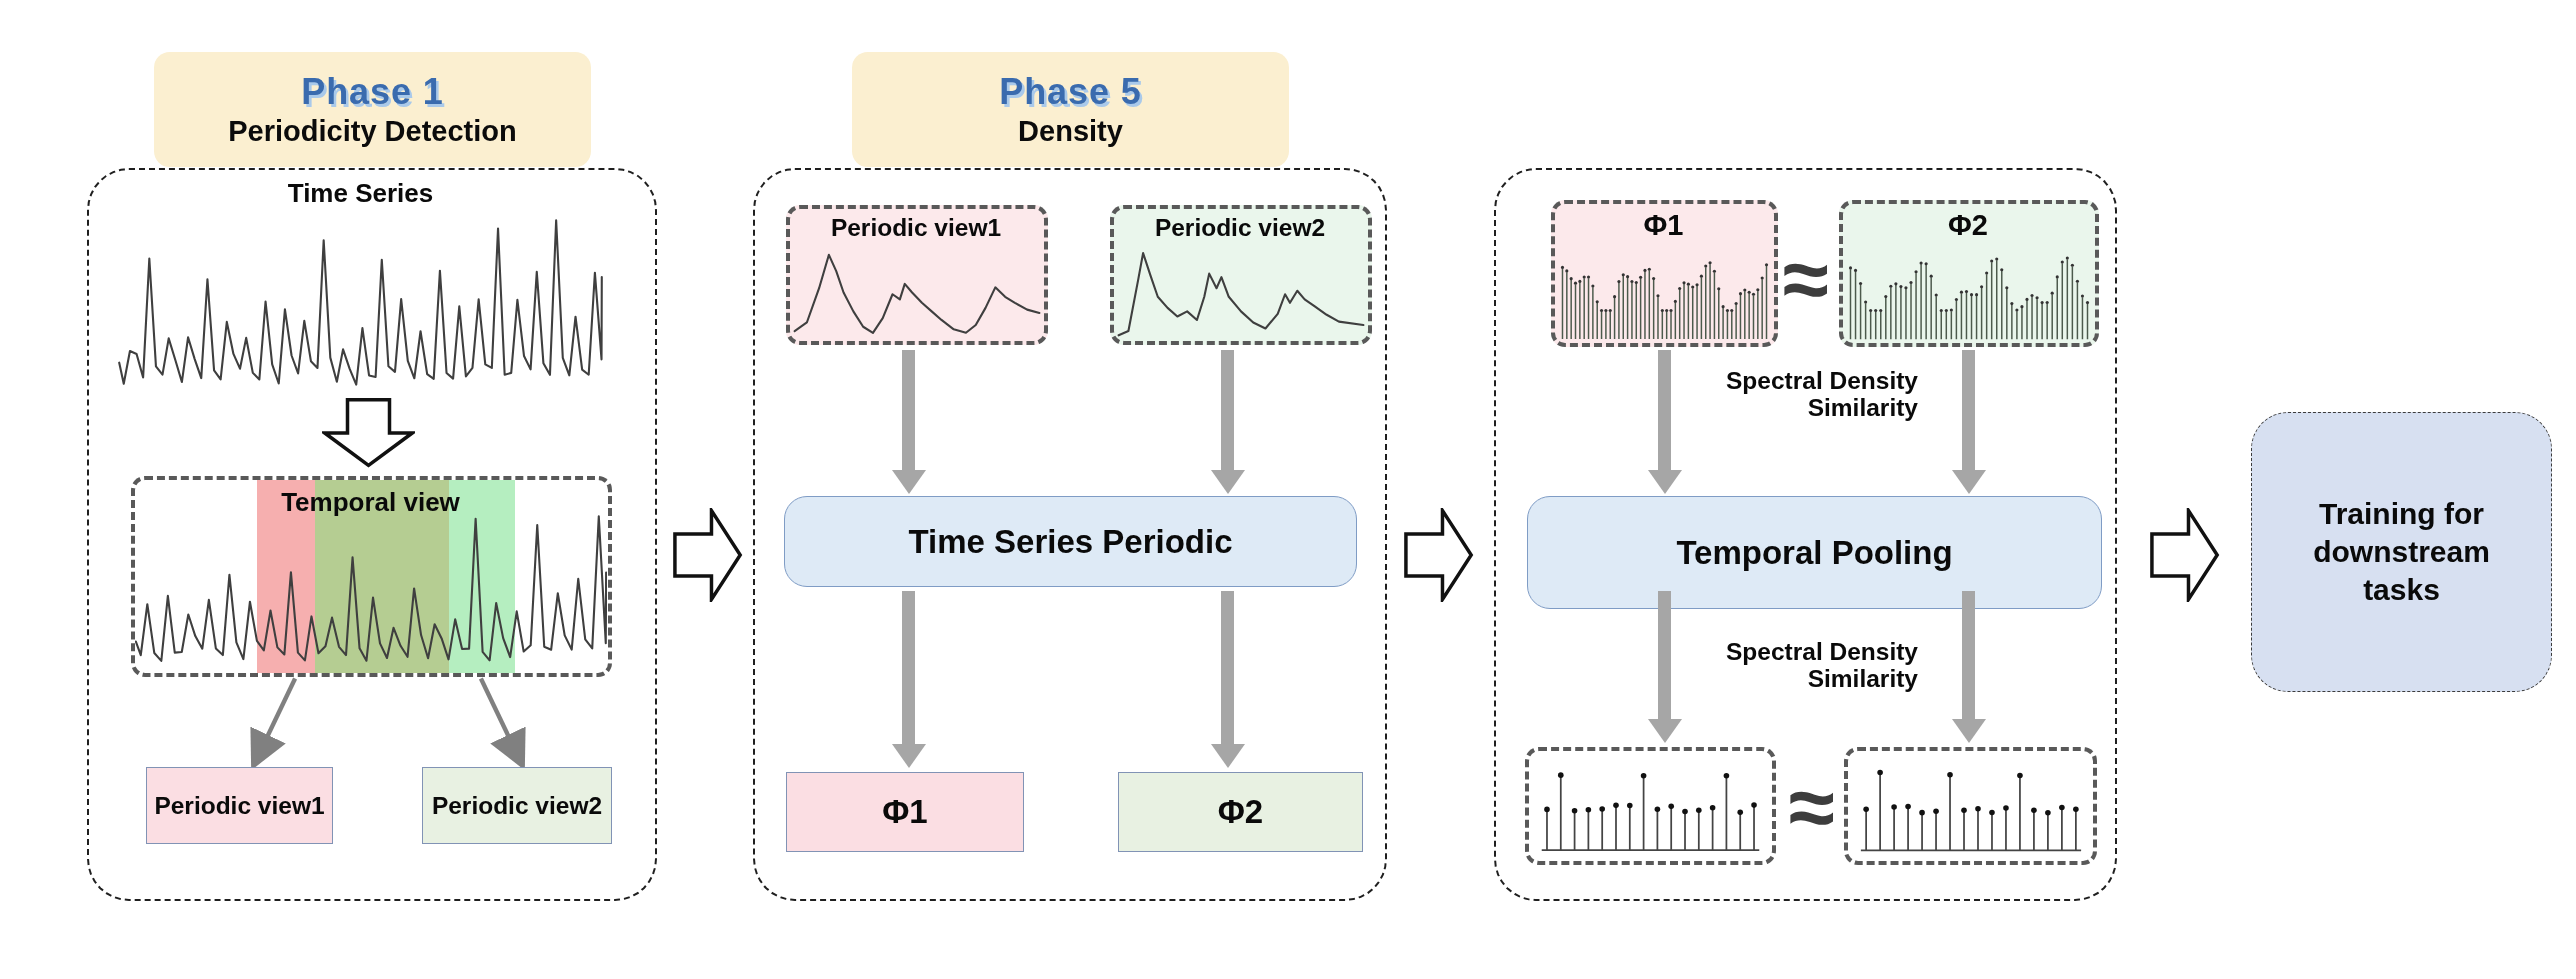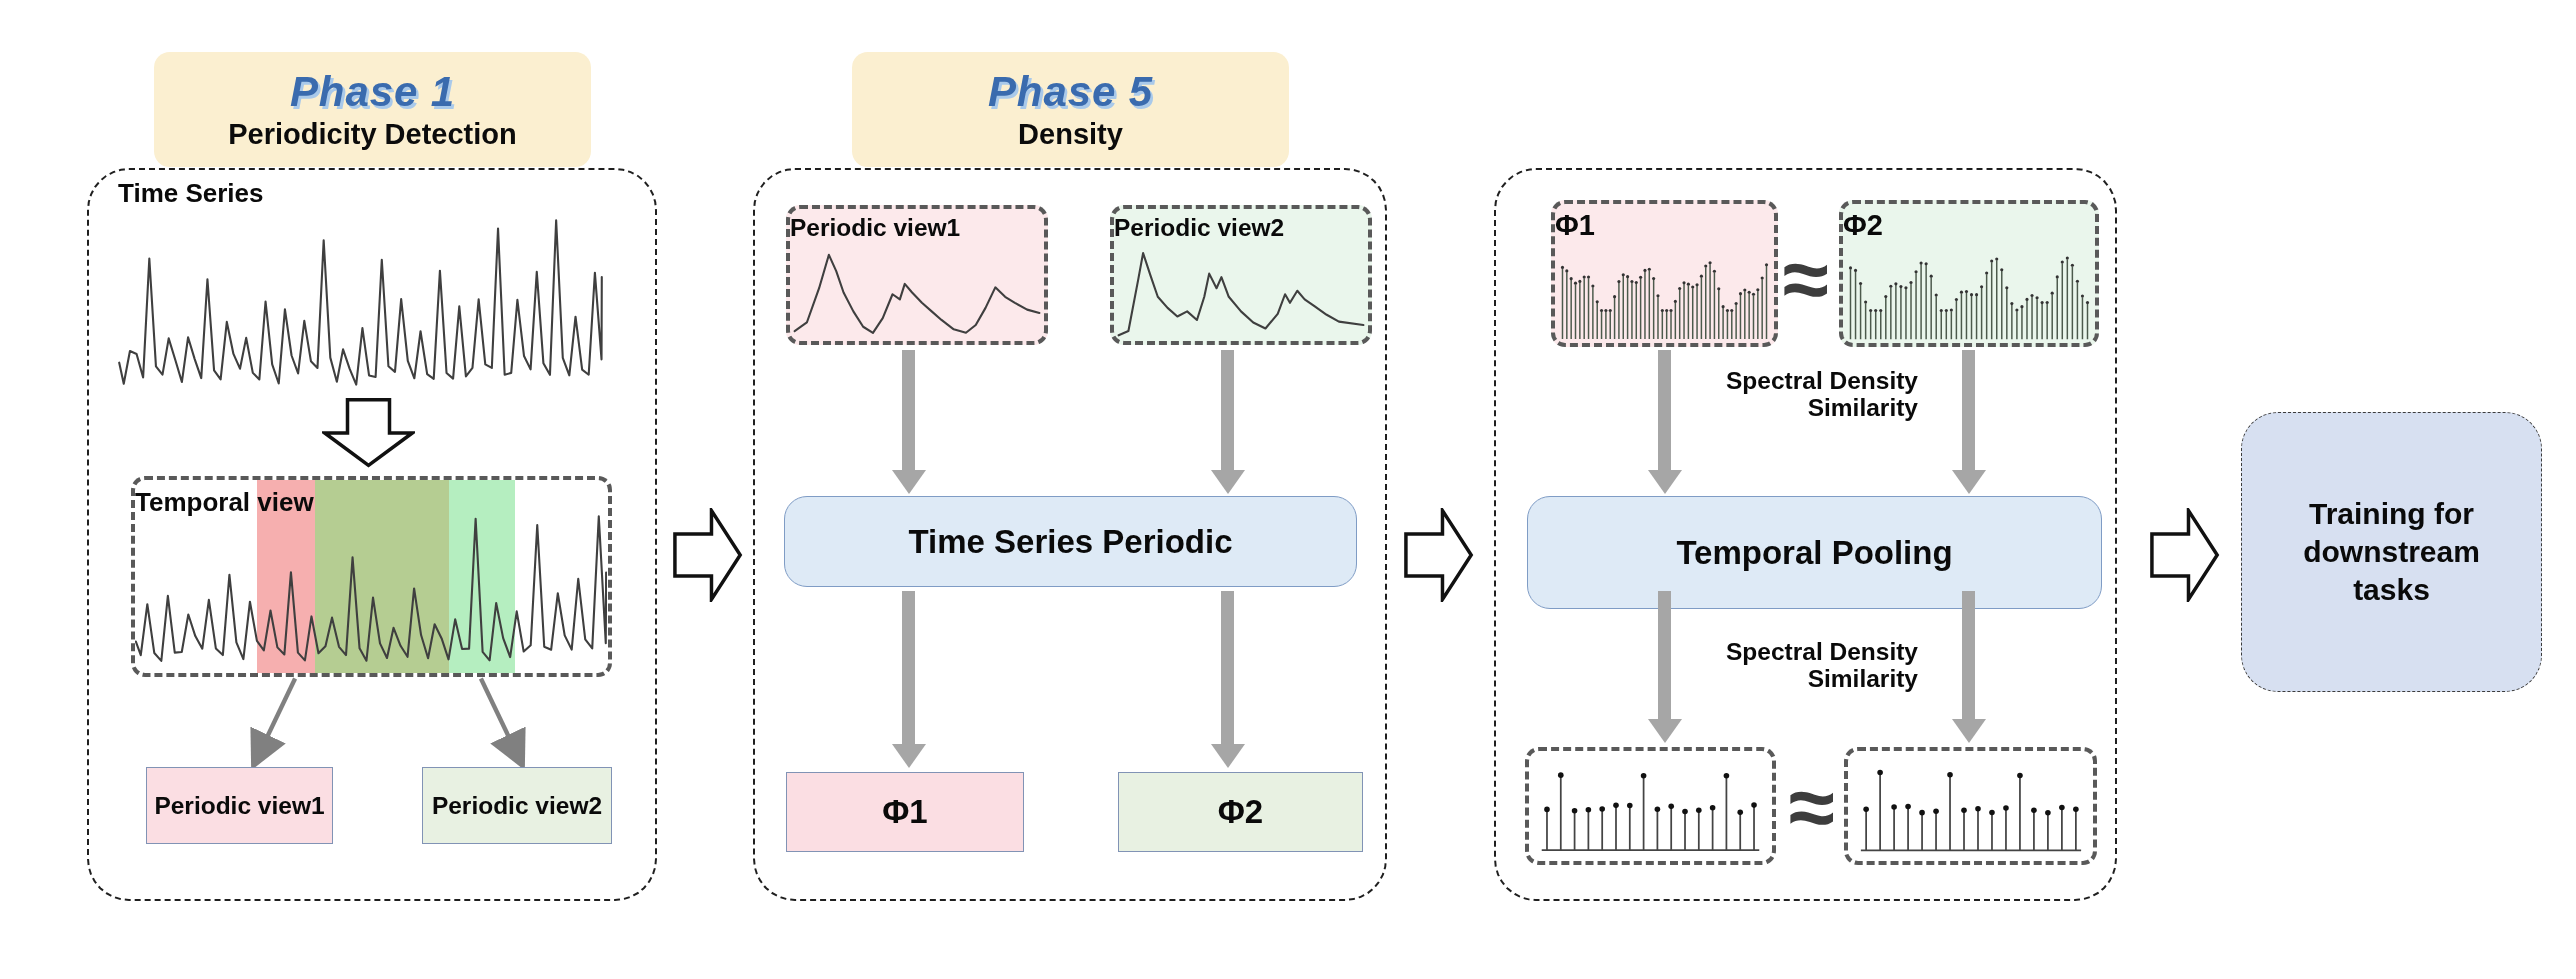--- a/index.html
+++ b/index.html
@@ -1,40 +1,40 @@
 <!DOCTYPE html>
 <html style="--header-bg: #FBEFD0; --phase-title: #3A6BAE; --phase-title-shadow: #A9C9EA; --pink-box: #FBDEE3; --pink-panel: #FCE9EB; --green-box: #E8F1E2; --green-panel: #EAF6EC; --blue-box: #DEEAF6; --blue-border: #7F9CC5; --box-border: #8193B5; --training-bg: #D7E0F1; --band-red: #F6AFAF; --band-olive: #B5CD92; --band-green: #B5EEC0; --arrow-gray: #A6A6A6; --dash-dark: #595959; --line-color: #3F3F3F;font-size:14px"><head>
 <meta charset="utf-8">
 <style>
   html,body{margin:0;padding:0;background:#fff;}
   .canvas{position:relative;width:2576px;height:980px;background:#ffffff;
           font-family:"Liberation Sans",sans-serif;overflow:hidden;}
   .hdr{position:absolute;background:var(--header-bg);border-radius:15.7px;
        display:flex;flex-direction:column;align-items:center;justify-content:center;gap:0px;}
-  .hdr .t{font-size:42px;font-weight:bold;font-style:italic;color:var(--phase-title);
+  .hdr .t{font-size:36px;font-weight:bold;color:var(--phase-title);
           text-shadow:2.6px 2.6px 0 var(--phase-title-shadow);letter-spacing:0.9px;}
   .hdr .s{font-size:29px;font-weight:bold;color:#0b0b0b;margin-top:1.7px;}
   .pbody{position:absolute;border:2.6px dashed #1f1f1f;border-radius:42px;box-sizing:border-box;}
   .dashbox{position:absolute;border:4.4px dashed var(--dash-dark);border-radius:14px;box-sizing:border-box;overflow:hidden;}
-  .boxlabel{position:absolute;left:0;right:2px;text-align:left;font-weight:bold;color:#0a0a0a;}
+  .boxlabel{position:absolute;left:0;right:2px;text-align:center;font-weight:bold;color:#0a0a0a;}
   .sbox{position:absolute;border:1.7px solid var(--box-border);display:flex;align-items:center;
         justify-content:center;font-weight:bold;color:#0a0a0a;box-sizing:border-box;}
   .bluebox{position:absolute;background:var(--blue-box);border:1.7px solid var(--blue-border);
            border-radius:23px;display:flex;align-items:center;justify-content:center;
            font-weight:bold;font-size:33px;color:#0a0a0a;box-sizing:border-box;}
   .garrow{position:absolute;width:35px;display:flex;flex-direction:column;align-items:center;}
   .garrow .shaft{width:13px;background:var(--arrow-gray);}
   .garrow .head{width:0;height:0;border-left:17.5px solid transparent;
                 border-right:17.5px solid transparent;border-top:24.5px solid var(--arrow-gray);}
   .approx{position:absolute;display:flex;align-items:center;justify-content:center;
           font-size:84px;font-weight:bold;color:#3d3d3d;}
   .spectral{position:absolute;text-align:right;font-weight:bold;font-size:24.5px;line-height:27px;color:#0a0a0a;}
   .training{position:absolute;background:var(--training-bg);border:1.7px dashed #3c3c3c;border-radius:37px;
             display:flex;flex-direction:column;align-items:center;justify-content:center;
-            font-weight:bold;font-size:30px;line-height:38px;color:#0a0a0a;box-sizing:border-box;}
+            font-weight:bold;font-size:30px;line-height:38px;color:#0a0a0a;box-sizing:border-box;margin-left:10px;}
   .band{position:absolute;top:0;bottom:0;}
   svg{display:block;}
 </style>
 </head>
 <body>
 
 <div class="canvas">
 
   <div class="hdr" style="left:154px;top:52px;width:437px;height:115px;">
     <span class="t">Phase 1</span>

